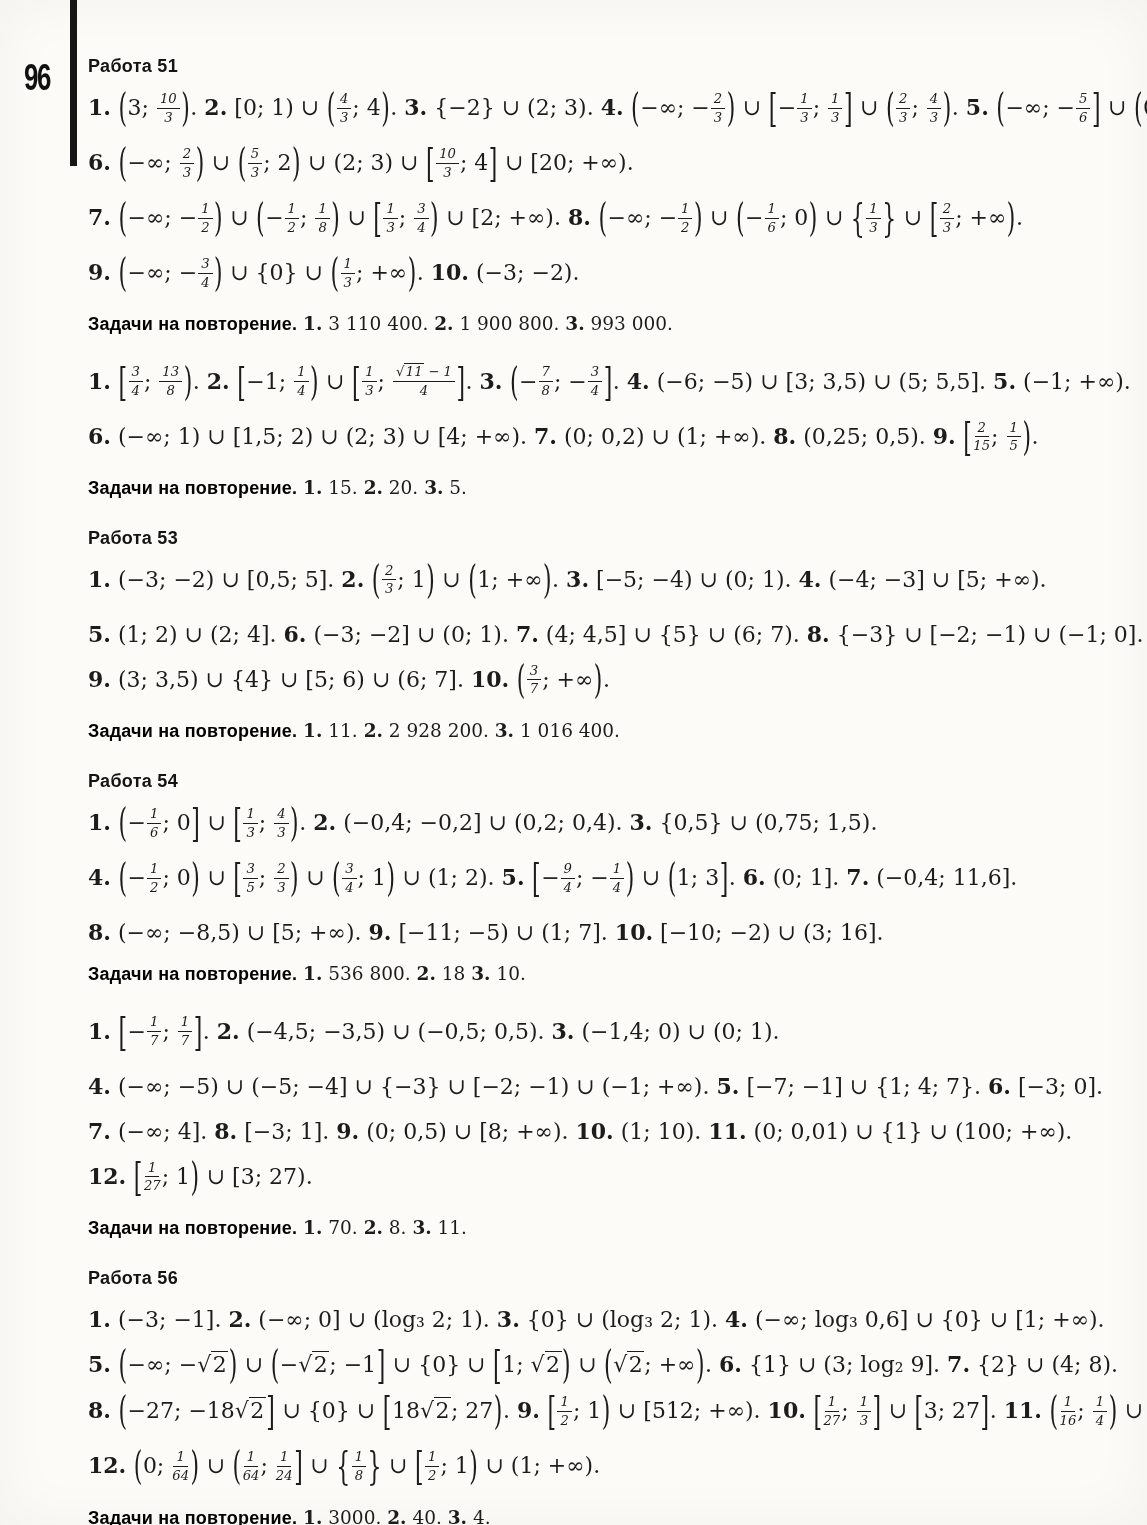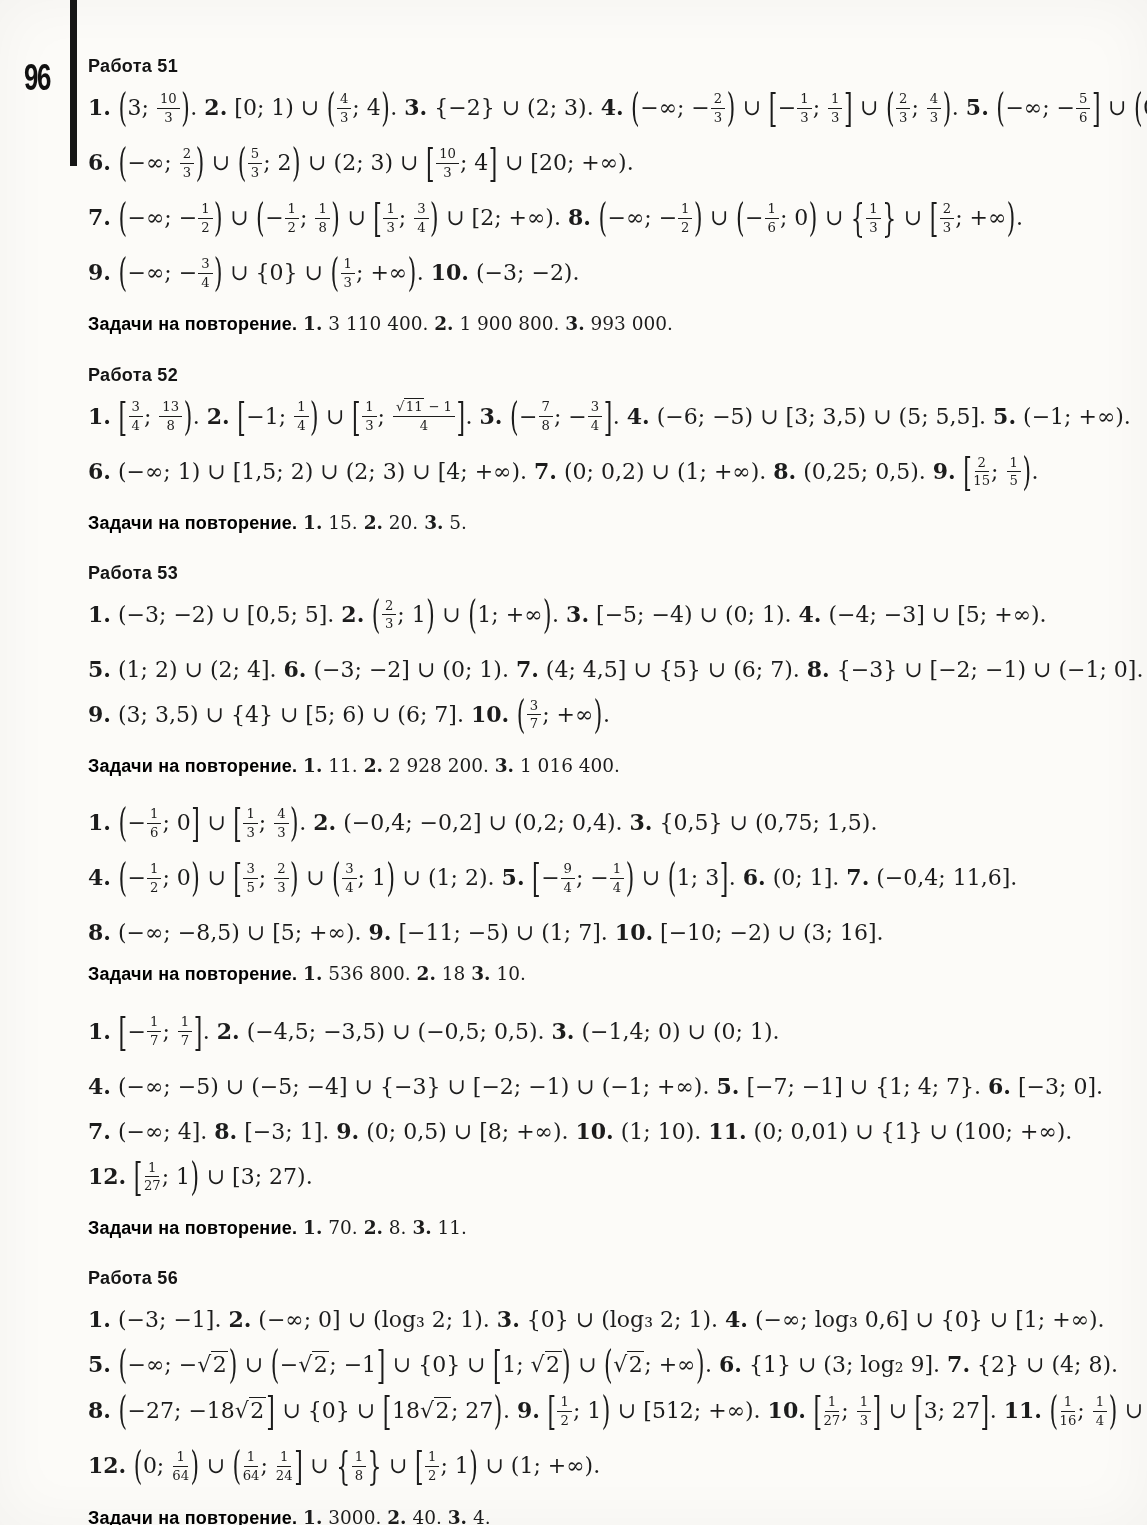--- a/index.html
+++ b/index.html
@@ -44,21 +44,21 @@
   }
   .rep-label{
     font-family:"Liberation Sans","DejaVu Sans",sans-serif;
     font-weight:700;font-size:18px;letter-spacing:0.2px;color:#000000;
   }
   .rep-text{margin-left:6px;}
   
   .frac{
     display:inline-flex;flex-direction:column;align-items:center;
     vertical-align:middle;font-size:0.60em;line-height:1.18;
-    padding:0 1px;position:relative;top:-1px;
+    padding:0 1px;position:relative;top:-1px;font-style:italic;
   }
   .frac .fnum{padding:0 3px 1px 3px;border-bottom:1.4px solid #1c1c1c;}
   .frac .fden{padding-top:1px;}
   
   .bigd{
     display:inline-block;transform:scaleY(1.8);
     vertical-align:middle;position:relative;top:-1.5px;
     padding:0 0.5px;
   }
   
@@ -146,21 +146,20 @@
             <span class="fnum">3</span>
             <span class="fden">4</span>
           </span><span class="bigd">)</span> ∪ {0} ∪ <span class="bigd">(</span><span class="frac">
             <span class="fnum">1</span>
             <span class="fden">3</span>
           </span>; +∞<span class="bigd">)</span>. <b>10.</b> (−3; −2).</p>
       <p class="repetition"><b class="rep-label">Задачи на повторение.</b><span class="rep-text"><b>1.</b> 3 110 400. <b>2.</b> 1 900 800. <b>3.</b> 993 000.</span></p>
     </section>
 
     <section class="work">
-      <h2 class="work-title">Работа 52</h2>
       <p class="math-line tall"><b>1.</b> <span class="bigd">[</span><span class="frac">
             <span class="fnum">3</span>
             <span class="fden">4</span>
           </span>; <span class="frac">
             <span class="fnum">13</span>
             <span class="fden">8</span>
           </span><span class="bigd">)</span>. <b>2.</b> <span class="bigd">[</span>−1; <span class="frac">
             <span class="fnum">1</span>
             <span class="fden">4</span>
           </span><span class="bigd">)</span> ∪ <span class="bigd">[</span><span class="frac">
@@ -194,20 +193,21 @@
           </span>; 1<span class="bigd">)</span> ∪ <span class="bigd">(</span>1; +∞<span class="bigd">)</span>. <b>3.</b> [−5; −4) ∪ (0; 1). <b>4.</b> (−4; −3] ∪ [5; +∞).</p>
       <p class="math-line"><b>5.</b> (1; 2) ∪ (2; 4]. <b>6.</b> (−3; −2] ∪ (0; 1). <b>7.</b> (4; 4,5] ∪ {5} ∪ (6; 7). <b>8.</b> {−3} ∪ [−2; −1) ∪ (−1; 0].</p>
       <p class="math-line tall"><b>9.</b> (3; 3,5) ∪ {4} ∪ [5; 6) ∪ (6; 7]. <b>10.</b> <span class="bigd">(</span><span class="frac">
             <span class="fnum">3</span>
             <span class="fden">7</span>
           </span>; +∞<span class="bigd">)</span>.</p>
       <p class="repetition"><b class="rep-label">Задачи на повторение.</b><span class="rep-text"><b>1.</b> 11. <b>2.</b> 2 928 200. <b>3.</b> 1 016 400.</span></p>
     </section>
 
     <section class="work">
+      <h2 class="work-title">Работа 54</h2>
       <p class="math-line tall"><b>1.</b> <span class="bigd">(</span>−<span class="frac">
             <span class="fnum">1</span>
             <span class="fden">6</span>
           </span>; 0<span class="bigd">]</span> ∪ <span class="bigd">[</span><span class="frac">
             <span class="fnum">1</span>
             <span class="fden">3</span>
           </span>; <span class="frac">
             <span class="fnum">4</span>
             <span class="fden">3</span>
           </span><span class="bigd">)</span>. <b>2.</b> (−0,4; −0,2] ∪ (0,2; 0,4). <b>3.</b> {0,5} ∪ (0,75; 1,5).</p>

